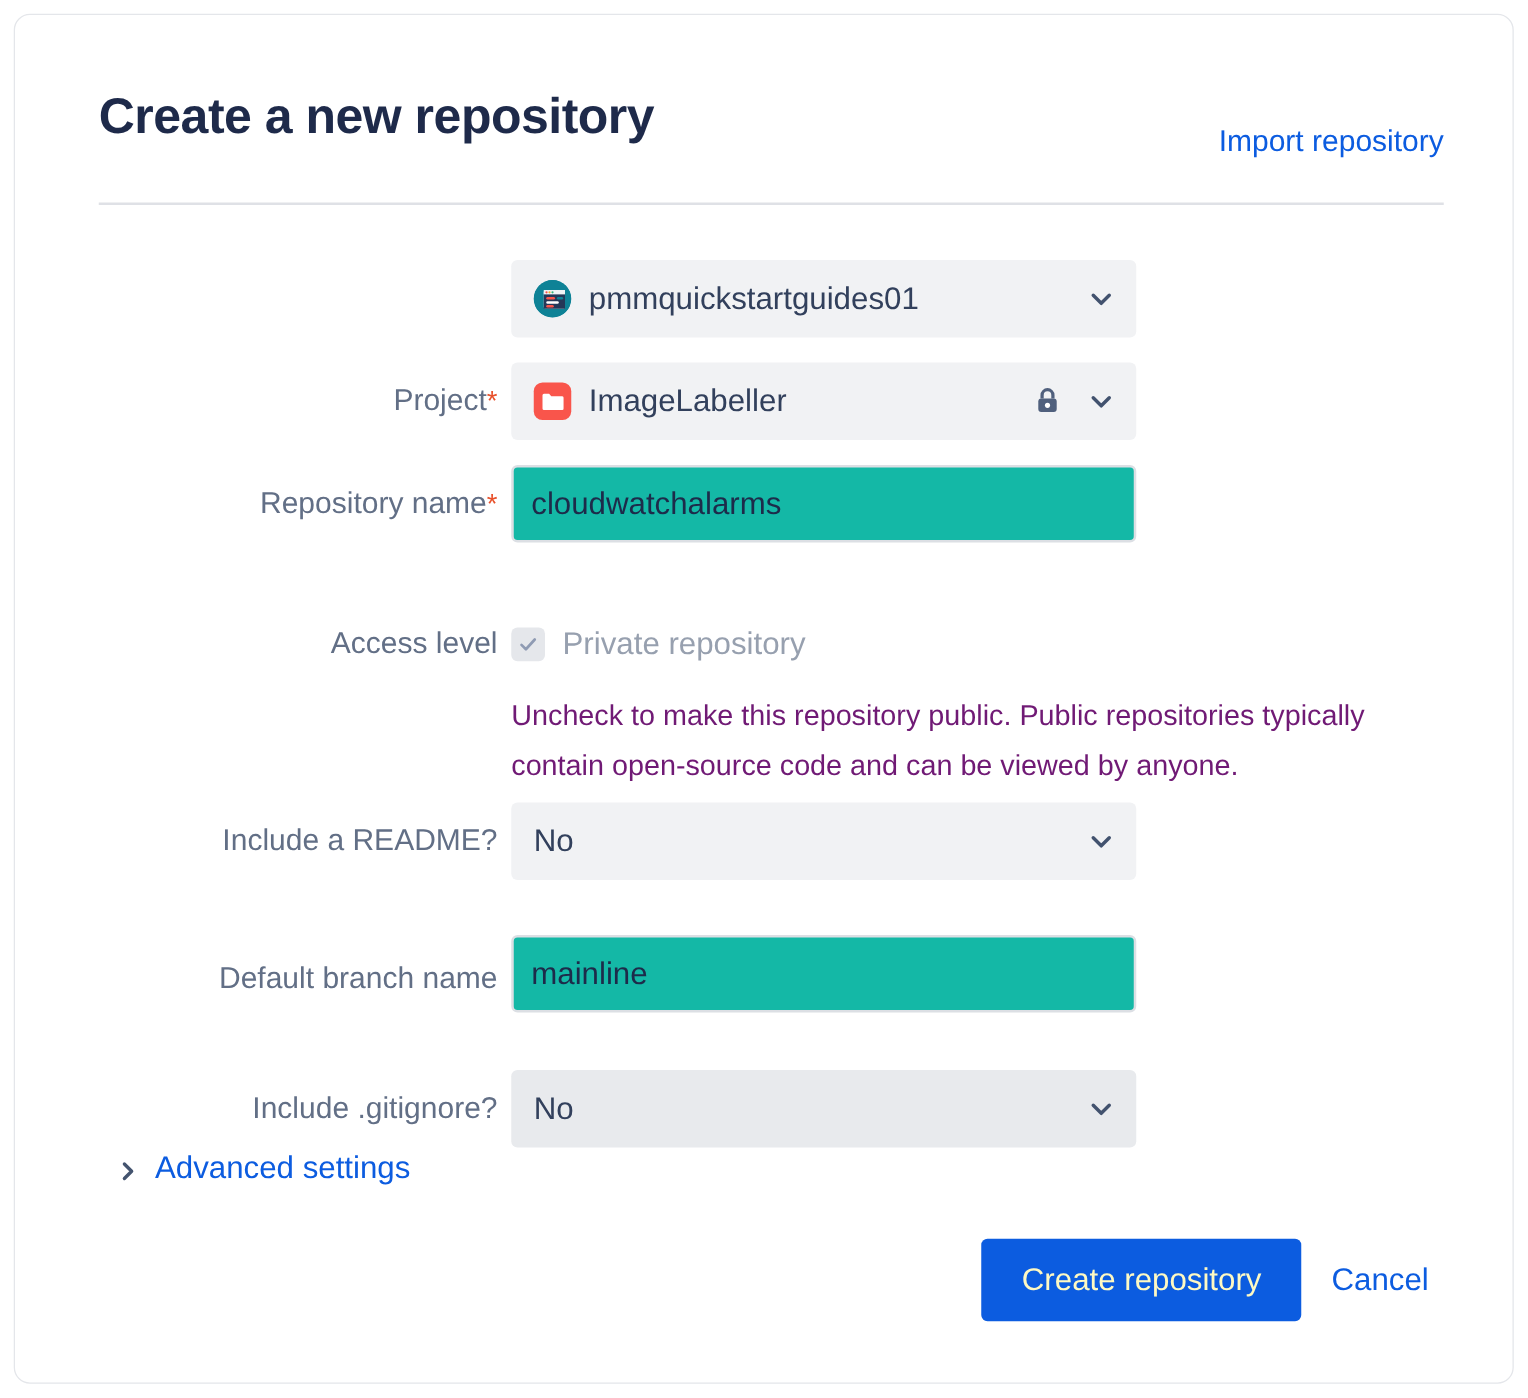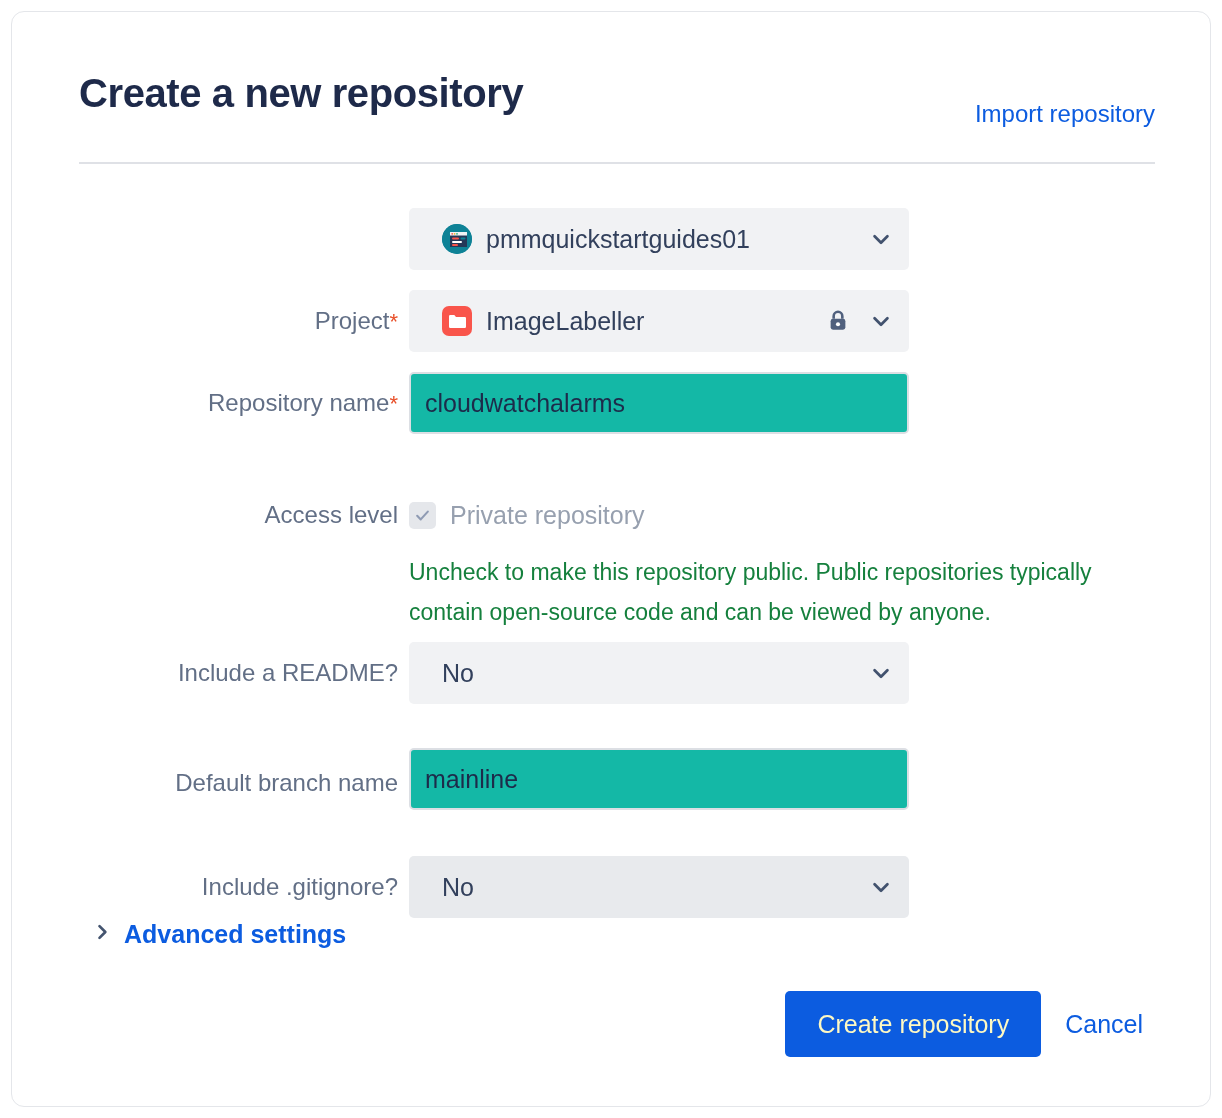--- a/index.html
+++ b/index.html
@@ -83,21 +83,21 @@
   }
 
   
   .select {
     position: relative;
     height: 62px;
     background: #f1f2f4;
     border-radius: 5px;
     display: flex;
     align-items: center;
-    padding: 0 33px;
+    padding: 0 18px;
     cursor: pointer;
     width: 500px;
   }
   .select.hovered { background: #e8eaed; }
   .select-text {
     font-size: 25px;
     color: #32405c;
     white-space: nowrap;
     overflow: hidden;
     text-overflow: ellipsis;
@@ -169,32 +169,31 @@
   }
   .cb-label {
     font-size: 25px;
     color: #97a0af;
     white-space: nowrap;
   }
   .helper {
     margin-top: 20px;
     font-size: 23px;
     line-height: 40px;
-    color: #15803d;
+    color: #701a75;
     width: 690px;
   }
 
   
   #advanced {
     position: absolute;
     left: 80px; top: 908px;
     display: flex;
-    align-items: flex-start;
-    cursor: pointer;
-    font-weight: bold;
+    align-items: flex-end;
+    cursor: pointer;
   }
   #adv-chevron { width: 20px; height: 24px; margin-right: 12px; }
   #adv-label {
     font-size: 25px;
     color: #0c5ce0;
   }
 
   
   #footer {
     position: absolute;

